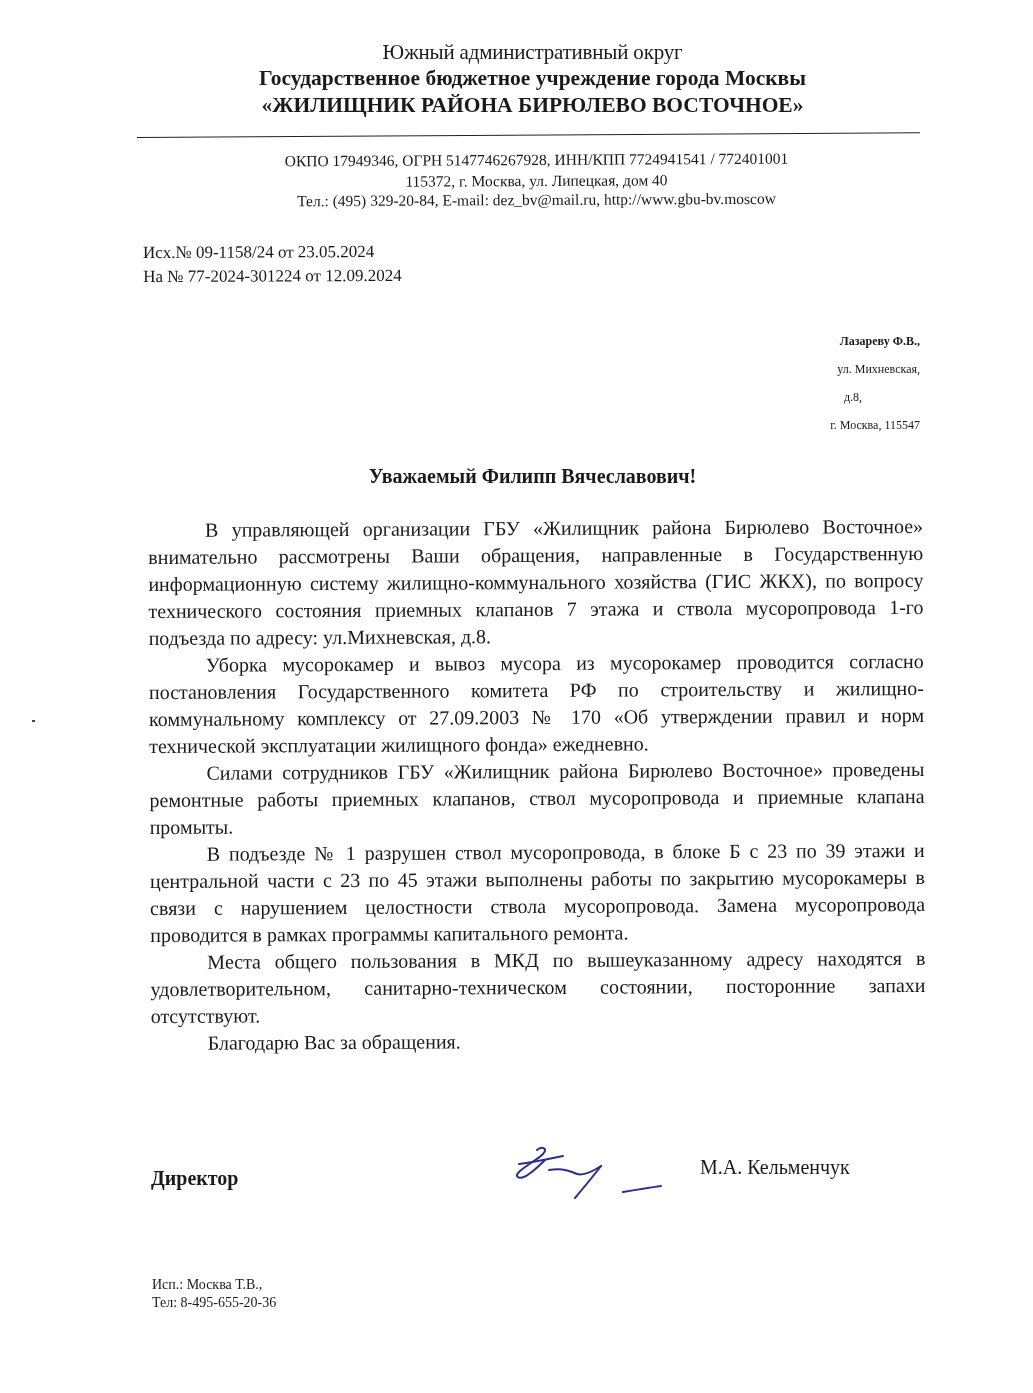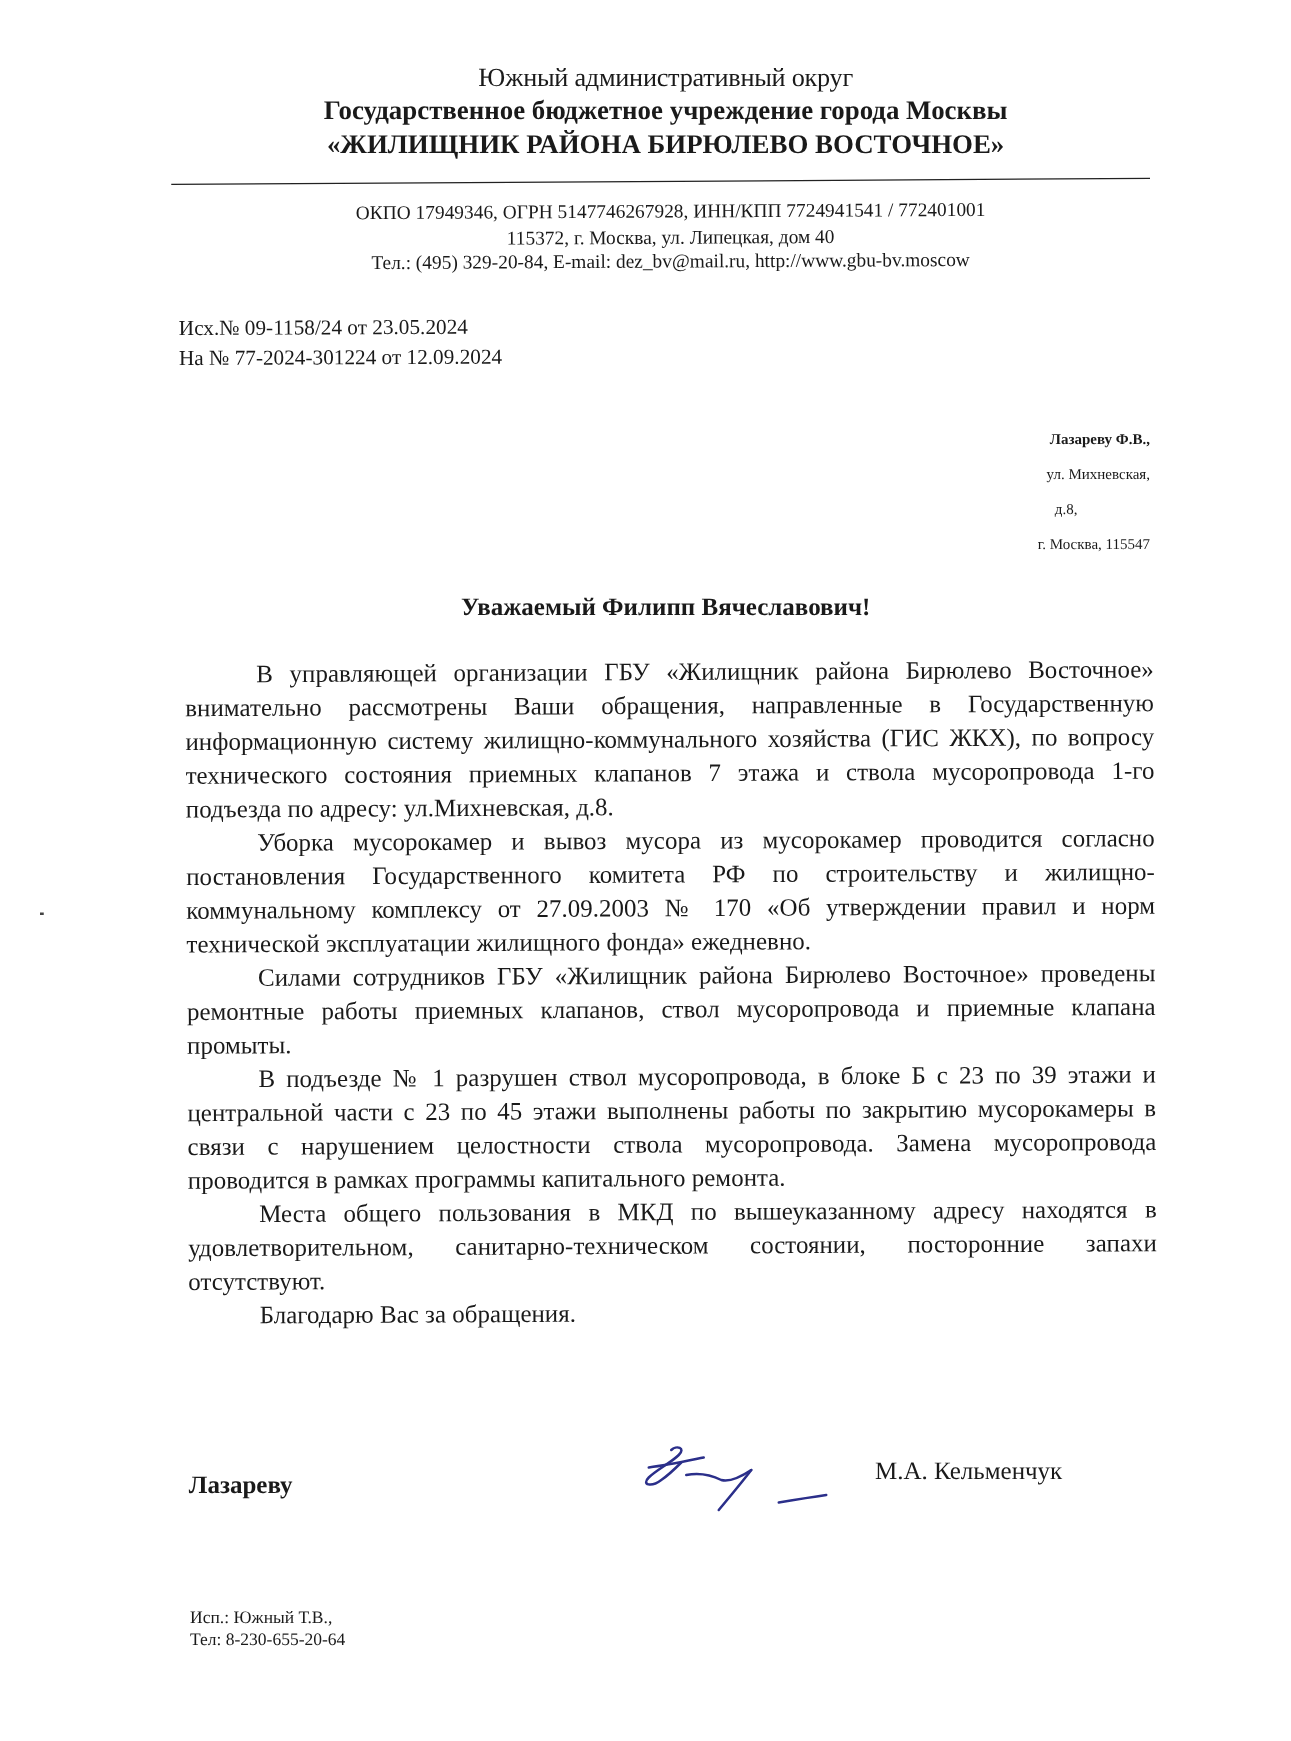--- a/index.html
+++ b/index.html
@@ -10,21 +10,21 @@
     body {
       width: 1033px;
       height: 1393px;
       position: relative;
       overflow: hidden;
       font-family: "Liberation Serif", "DejaVu Serif", serif;
       color: #1a1a1a;
     }
     .page {
       position: absolute;
-      left: 0; top: 10px;
+      left: 0; top: 0;
       width: 1033px; height: 1328px;
     }
     
     .hdr-district {
       position: absolute;
       left: 0; width: 1033px;
       top: 40px;
       text-align: center;
       font-size: 21px;
       letter-spacing: -0.2px;
@@ -190,33 +190,33 @@
 
   <div class="body">
     <p>В управляющей организации ГБУ «Жилищник района Бирюлево Восточное» внимательно рассмотрены Ваши обращения, направленные в Государственную информационную систему жилищно-коммунального хозяйства (ГИС ЖКХ), по вопросу технического состояния приемных клапанов 7 этажа и ствола мусоропровода 1-го подъезда по адресу: ул.Михневская, д.8.</p>
     <p>Уборка мусорокамер и вывоз мусора из мусорокамер проводится согласно постановления Государственного комитета РФ по строительству и жилищно-коммунальному комплексу от 27.09.2003 № 170 «Об утверждении правил и норм технической эксплуатации жилищного фонда» ежедневно.</p>
     <p>Силами сотрудников ГБУ «Жилищник района Бирюлево Восточное» проведены ремонтные работы приемных клапанов, ствол мусоропровода и приемные клапана промыты.</p>
     <p>В подъезде № 1 разрушен ствол мусоропровода, в блоке Б с 23 по 39 этажи и центральной части с 23 по 45 этажи выполнены работы по закрытию мусорокамеры в связи с нарушением целостности ствола мусоропровода. Замена мусоропровода проводится в рамках программы капитального ремонта.</p>
     <p>Места общего пользования в МКД по вышеуказанному адресу находятся в удовлетворительном, санитарно-техническом состоянии, посторонние запахи отсутствуют.</p>
     <p>Благодарю Вас за обращения.</p>
   </div>
 
-  <div class="sig-title">Лазареву</div>
+  <div class="sig-title">Директор</div>
 
   <svg class="signature" viewBox="0 0 170 70">
     <g fill="none" stroke="#2b2f8a" stroke-width="2" stroke-linecap="round" stroke-linejoin="round">
       <path d="M32 10 C 36 6, 44 8, 38 14 C 32 20, 20 26, 14 32 C 8 38, 16 40, 24 34 C 30 30, 36 24, 40 20"></path>
       <path d="M14 24 C 30 22, 48 18, 58 16"></path>
       <path d="M44 30 C 54 28, 64 30, 72 34 C 80 36, 90 30, 96 26"></path>
       <path d="M96 26 C 90 34, 80 46, 70 58"></path>
       <path d="M118 52 C 130 50, 142 48, 156 46"></path>
     </g>
   </svg>
 
   <div class="sig-name">М.А. Кельменчук</div>
 
   <div class="executor">
-    <div>Исп.: Южный Т.В.,</div>
-    <div>Тел: 8-230-655-20-64</div>
+    <div>Исп.: Москва Т.В.,</div>
+    <div>Тел: 8-495-655-20-36</div>
   </div>
 
   <div class="speck" style="left:32px; top:720px;"></div>
 </div>
 
 </body></html>

